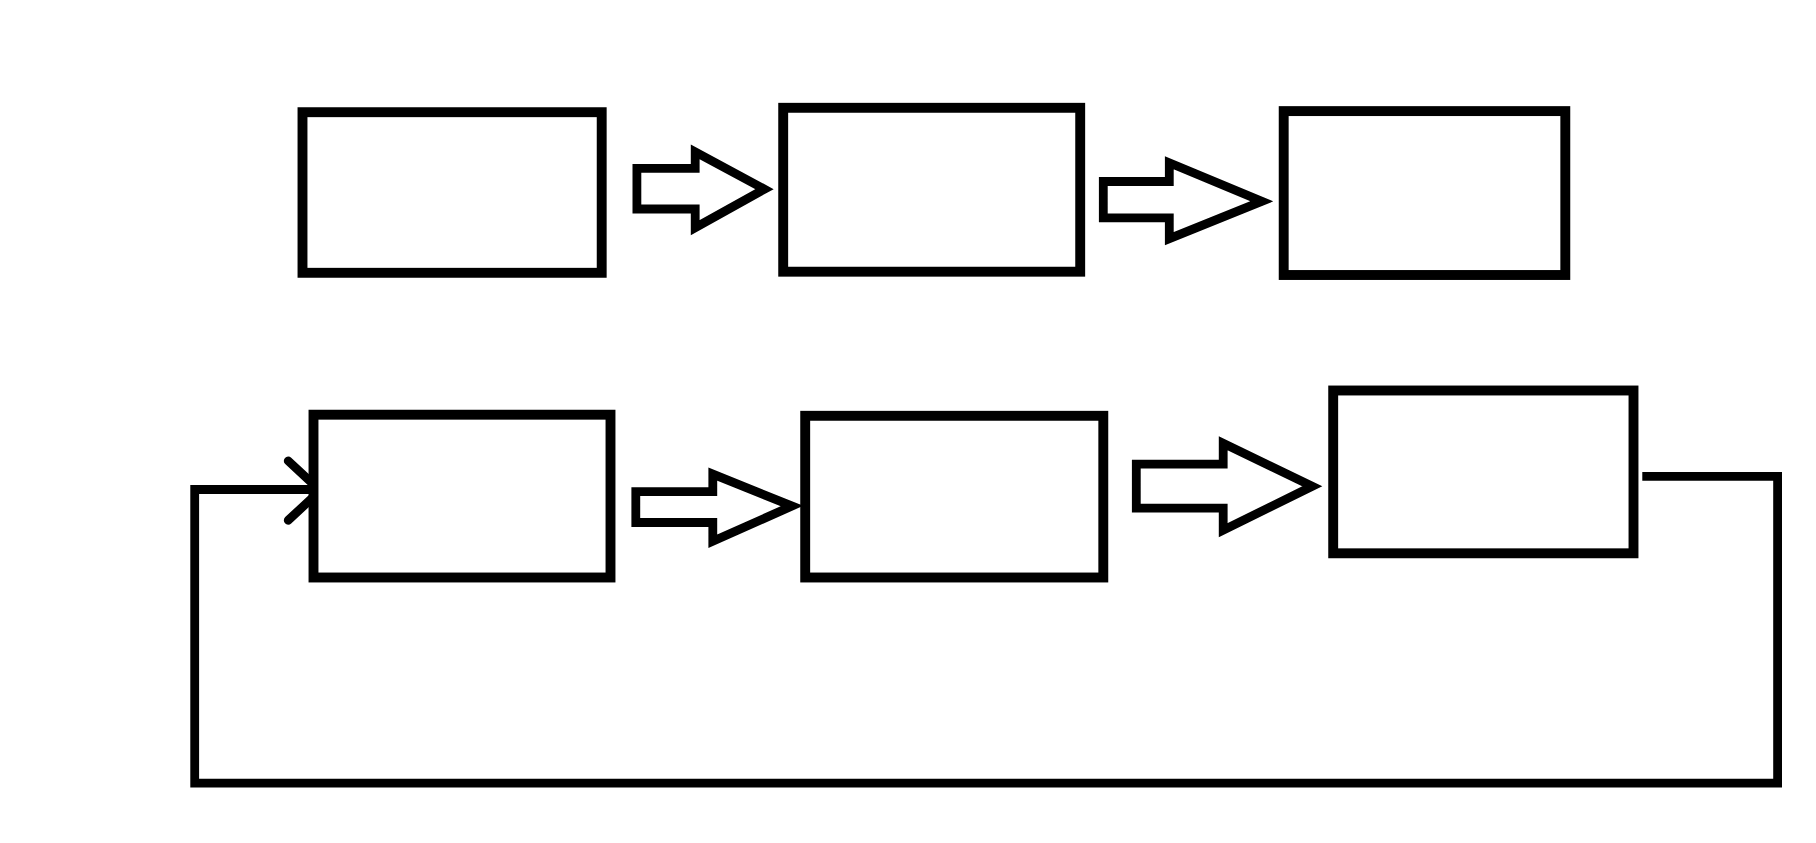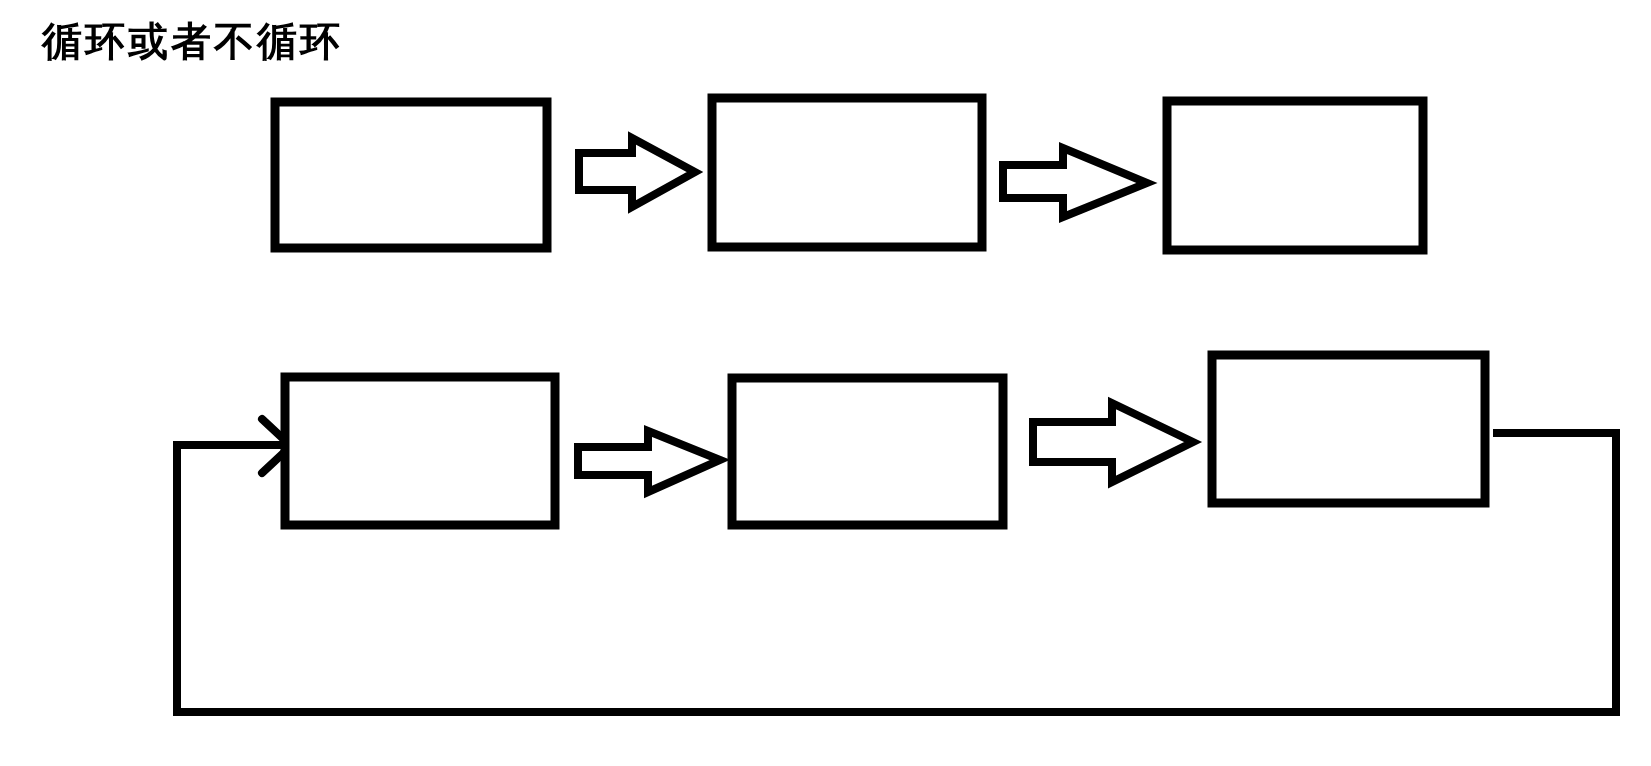--- a/index.html
+++ b/index.html
@@ -46,14 +46,13 @@
       <rect x="712" y="98" width="270" height="149" fill="#ffffff" stroke="#000000" stroke-width="9"></rect>
       <rect x="1167" y="101" width="256" height="149" fill="#ffffff" stroke="#000000" stroke-width="9"></rect>
       <polygon points="579,153 632,153 632,138 695,172 632,207 632,190 579,190" fill="#ffffff" stroke="#000000" stroke-width="8" stroke-linejoin="miter"></polygon>
       <polygon points="1003,165 1063,165 1063,148 1147,183 1063,217 1063,198 1003,198" fill="#ffffff" stroke="#000000" stroke-width="8" stroke-linejoin="miter"></polygon>
       <rect x="285" y="377" width="270" height="148" fill="#ffffff" stroke="#000000" stroke-width="9"></rect>
       <rect x="732" y="378" width="271" height="147" fill="#ffffff" stroke="#000000" stroke-width="9"></rect>
       <rect x="1212" y="355" width="273" height="148" fill="#ffffff" stroke="#000000" stroke-width="9"></rect>
       <polygon points="578,447 648,447 648,431 720,460 648,492 648,475 578,475" fill="#ffffff" stroke="#000000" stroke-width="8" stroke-linejoin="miter"></polygon>
       <polygon points="1033,422 1112,422 1112,403 1193,442 1112,482 1112,462 1033,462" fill="#ffffff" stroke="#000000" stroke-width="8" stroke-linejoin="miter"></polygon>
     </svg>
-  <div class="title">循环或者不循环</div>
 </div>
 
 </body></html>

